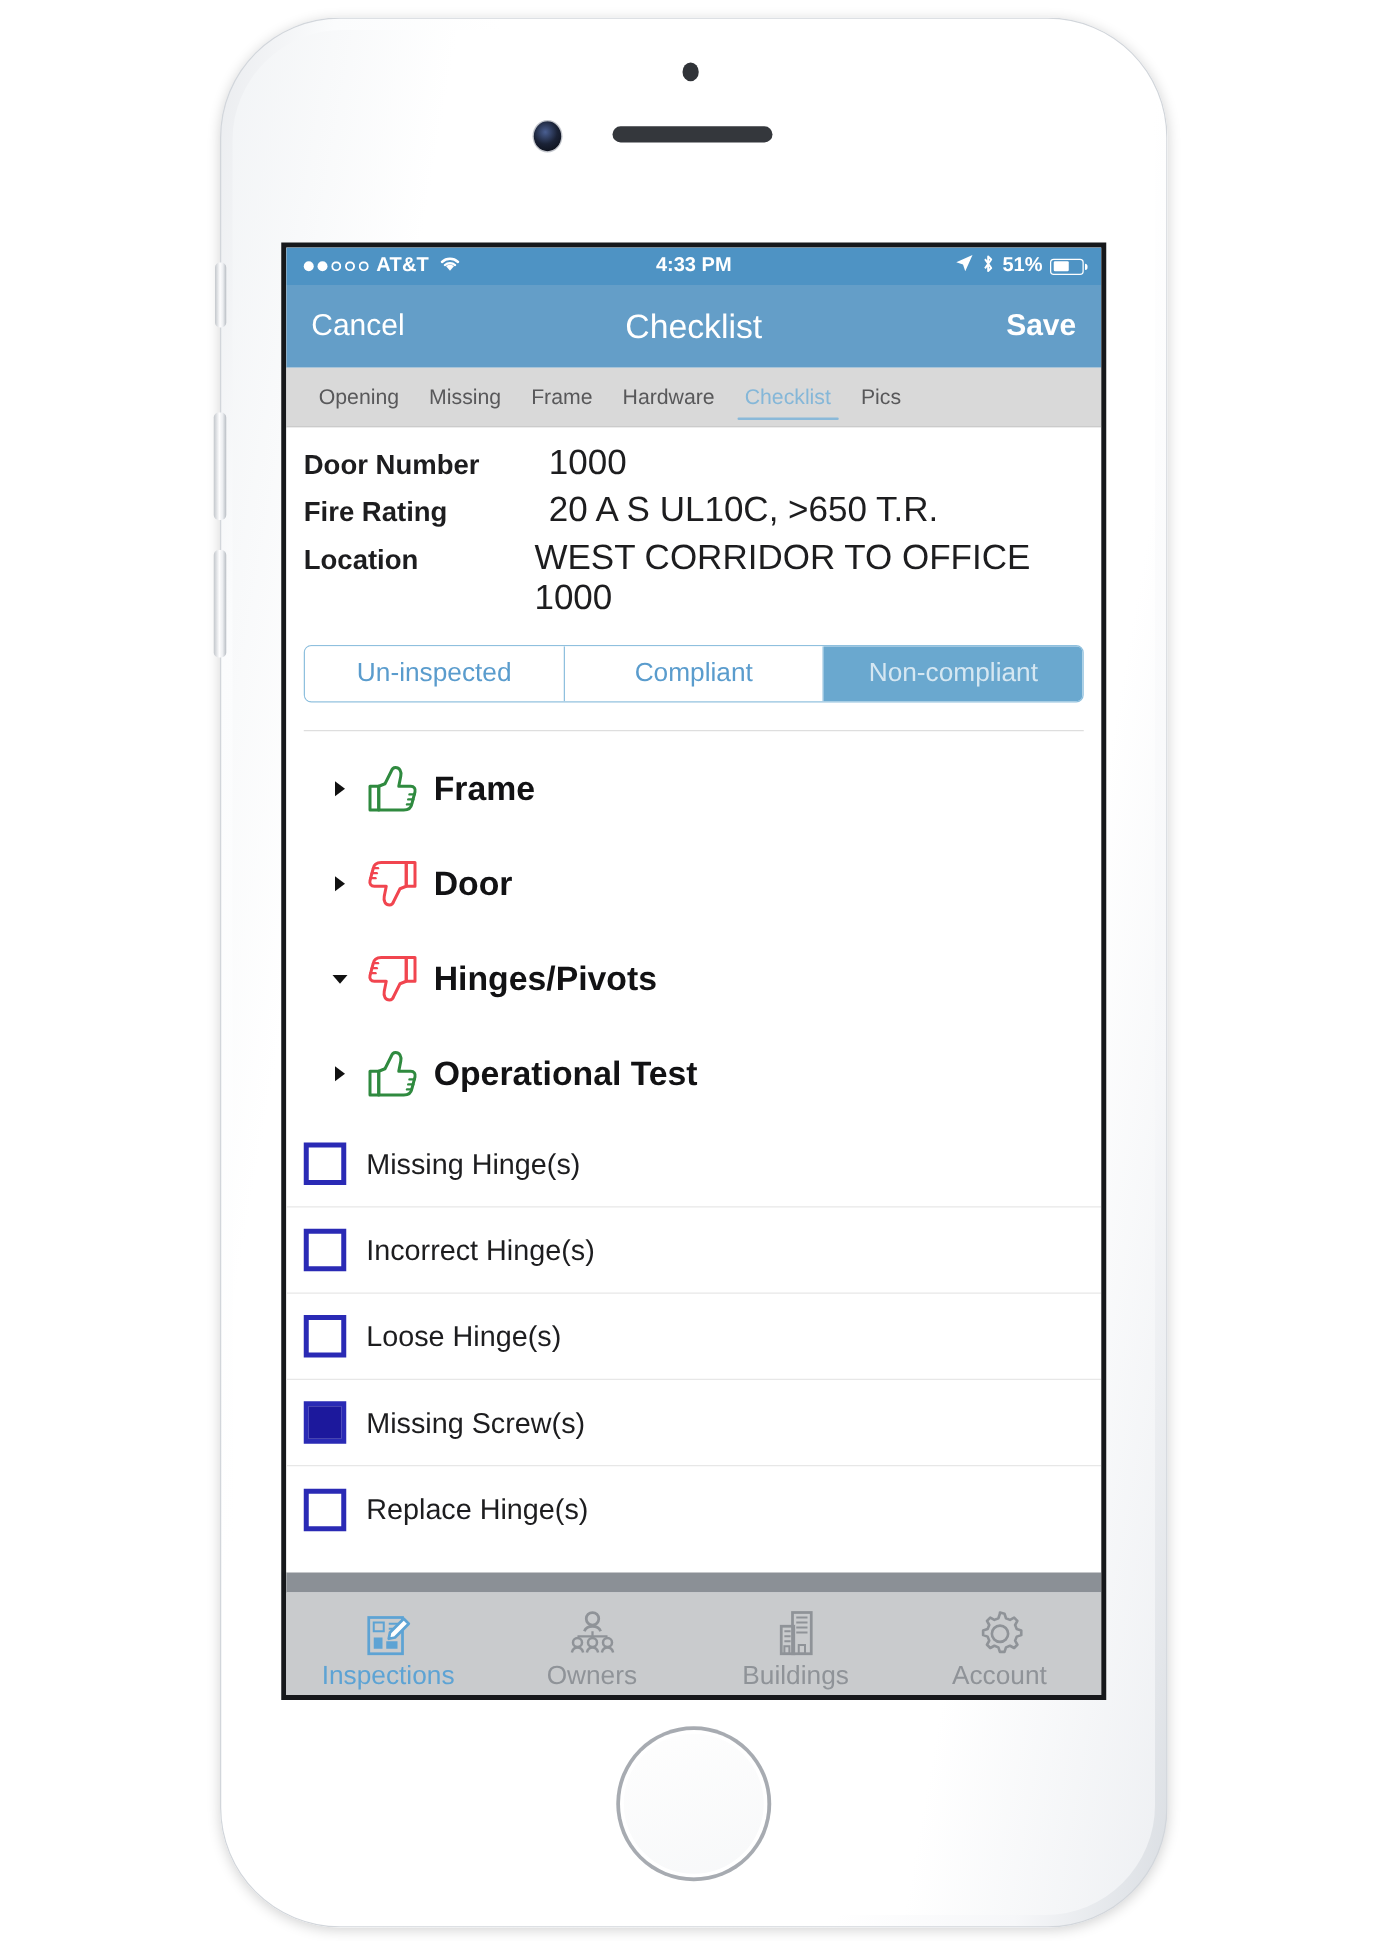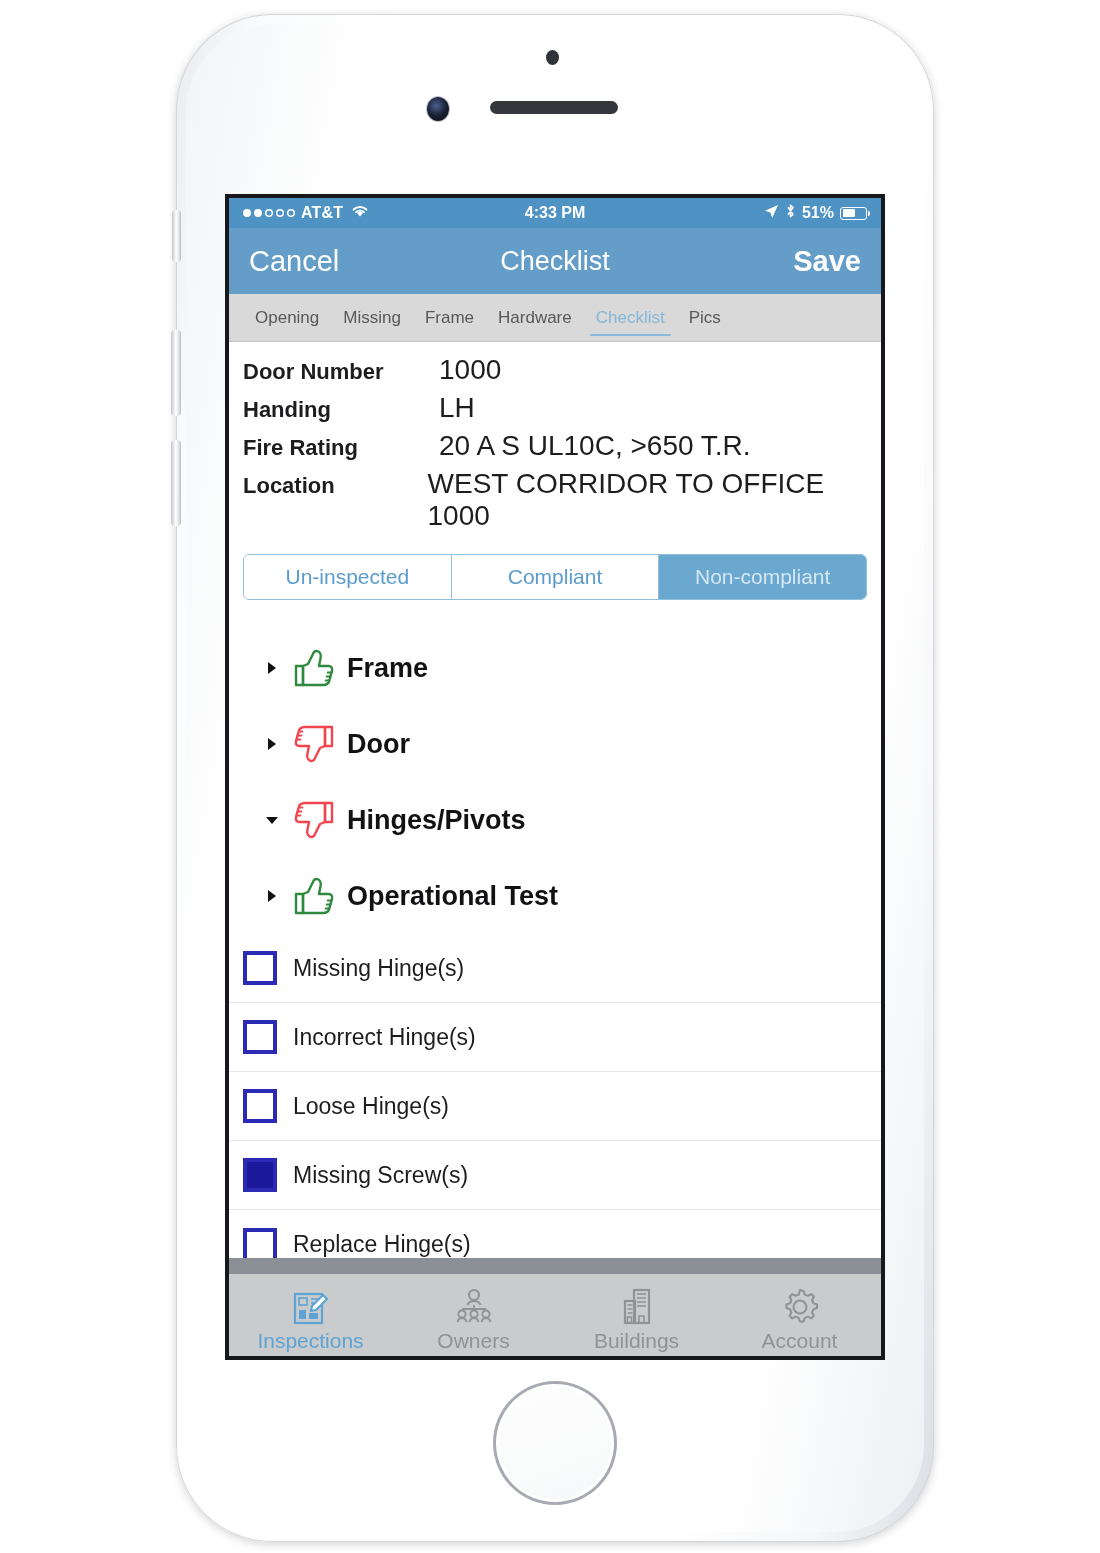--- a/index.html
+++ b/index.html
@@ -151,21 +151,21 @@
   .nav-bar {
     height: 66px;
     background: #649ec8;
     display: flex;
     align-items: center;
     padding: 0 20px;
     color: #ffffff;
     flex: 0 0 auto;
     position: relative;
   }
-  .nav-btn { font-size: 29px; cursor: pointer; white-space: nowrap; }
+  .nav-btn { font-size: 24px; cursor: pointer; white-space: nowrap; }
   .nav-title {
     position: absolute; left: 0; right: 0;
     text-align: center; font-size: 27px; pointer-events: none;
   }
   .nav-save { margin-left: auto; font-weight: bold; position: relative; z-index: 2; }
 
   
   .tab-strip {
     height: 48px;
     background: #d9d9d9;
@@ -385,24 +385,20 @@
       <div class="tab-item active">Checklist</div>
       <div class="tab-item">Pics</div>
     </div>
 
     <div class="content">
 
       <div class="info-table">
         <div class="info-row">
           <div class="info-label">Door Number</div>
           <div class="info-value">1000</div>
-        </div>
-        <div class="info-row">
-          <div class="info-label">Handing</div>
-          <div class="info-value">LH</div>
         </div>
         <div class="info-row">
           <div class="info-label">Fire Rating</div>
           <div class="info-value">20 A S UL10C, &gt;650 T.R.</div>
         </div>
         <div class="info-row">
           <div class="info-label">Location</div>
           <div class="info-value">WEST CORRIDOR TO OFFICE 1000</div>
         </div>
       </div>

